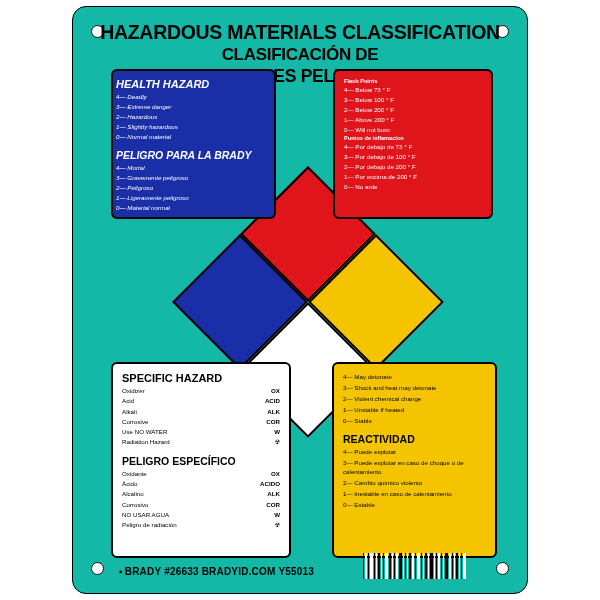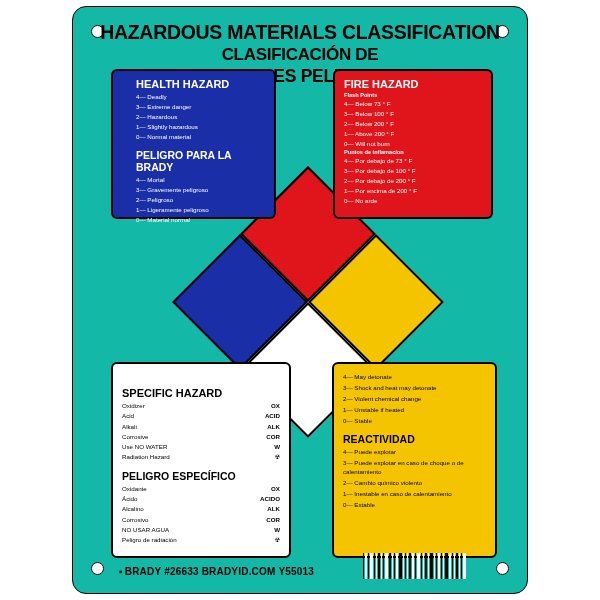--- a/index.html
+++ b/index.html
@@ -37,23 +37,23 @@
   .p-health{left:38px;top:62px;width:165px;height:150px;background:#1a2ea8;border-radius:6px;}
   .p-fire{right:34px;top:62px;width:160px;height:150px;background:#e0141b;border-radius:6px;}
   .p-specific{left:38px;top:355px;width:180px;height:196px;background:#ffffff;border-radius:6px;}
   .p-react{right:30px;top:355px;width:165px;height:196px;background:#f5c400;border-radius:6px;}
 
   .ph{font-weight:bold;font-size:11px;color:#fff;margin:0 0 2px 0;}
   .ph.dark{color:#000;}
   .sub{font-size:6.2px;color:#fff;line-height:1.62;}
   .tiny{font-size:5.6px;color:#fff;font-weight:bold;margin-bottom:1px;}
 
-  .p-health .inner{padding:7px 23px;}
+  .p-health .inner{padding:7px 3px;font-style:italic;}
   .p-fire .inner{padding:7px 9px;}
-  .p-specific .inner{padding:23px 9px;}
+  .p-specific .inner{padding:8px 9px;}
   .p-react .inner{padding:8px 9px;}
 
   .ph2{font-weight:bold;font-size:10.5px;margin:7px 0 2px 0;}
 
   .row{display:flex;justify-content:space-between;font-size:6.2px;line-height:1.66;}
   .row .k{text-align:left;}
   .row .v{text-align:right;font-weight:bold;}
 
   .rlist{font-size:6.2px;line-height:1.6;color:#000;}
   .rlist div{margin-bottom:1px;}
@@ -110,21 +110,20 @@
         <div>3— Gravemente peligroso</div>
         <div>2— Peligroso</div>
         <div>1— Ligeramente peligroso</div>
         <div>0— Material normal</div>
       </div>
     </div>
   </div>
 
   <div class="panel p-fire">
     <div class="inner">
-      <div class="ph">FIRE HAZARD</div>
       <div class="tiny">Flash Points</div>
       <div class="sub">
         <div>4— Below 73 ° F</div>
         <div>3— Below 100 ° F</div>
         <div>2— Below 200 ° F</div>
         <div>1— Above 200 ° F</div>
         <div>0— Will not burn</div>
       </div>
       <div class="tiny">Puntos de inflamacíon</div>
       <div class="sub">

